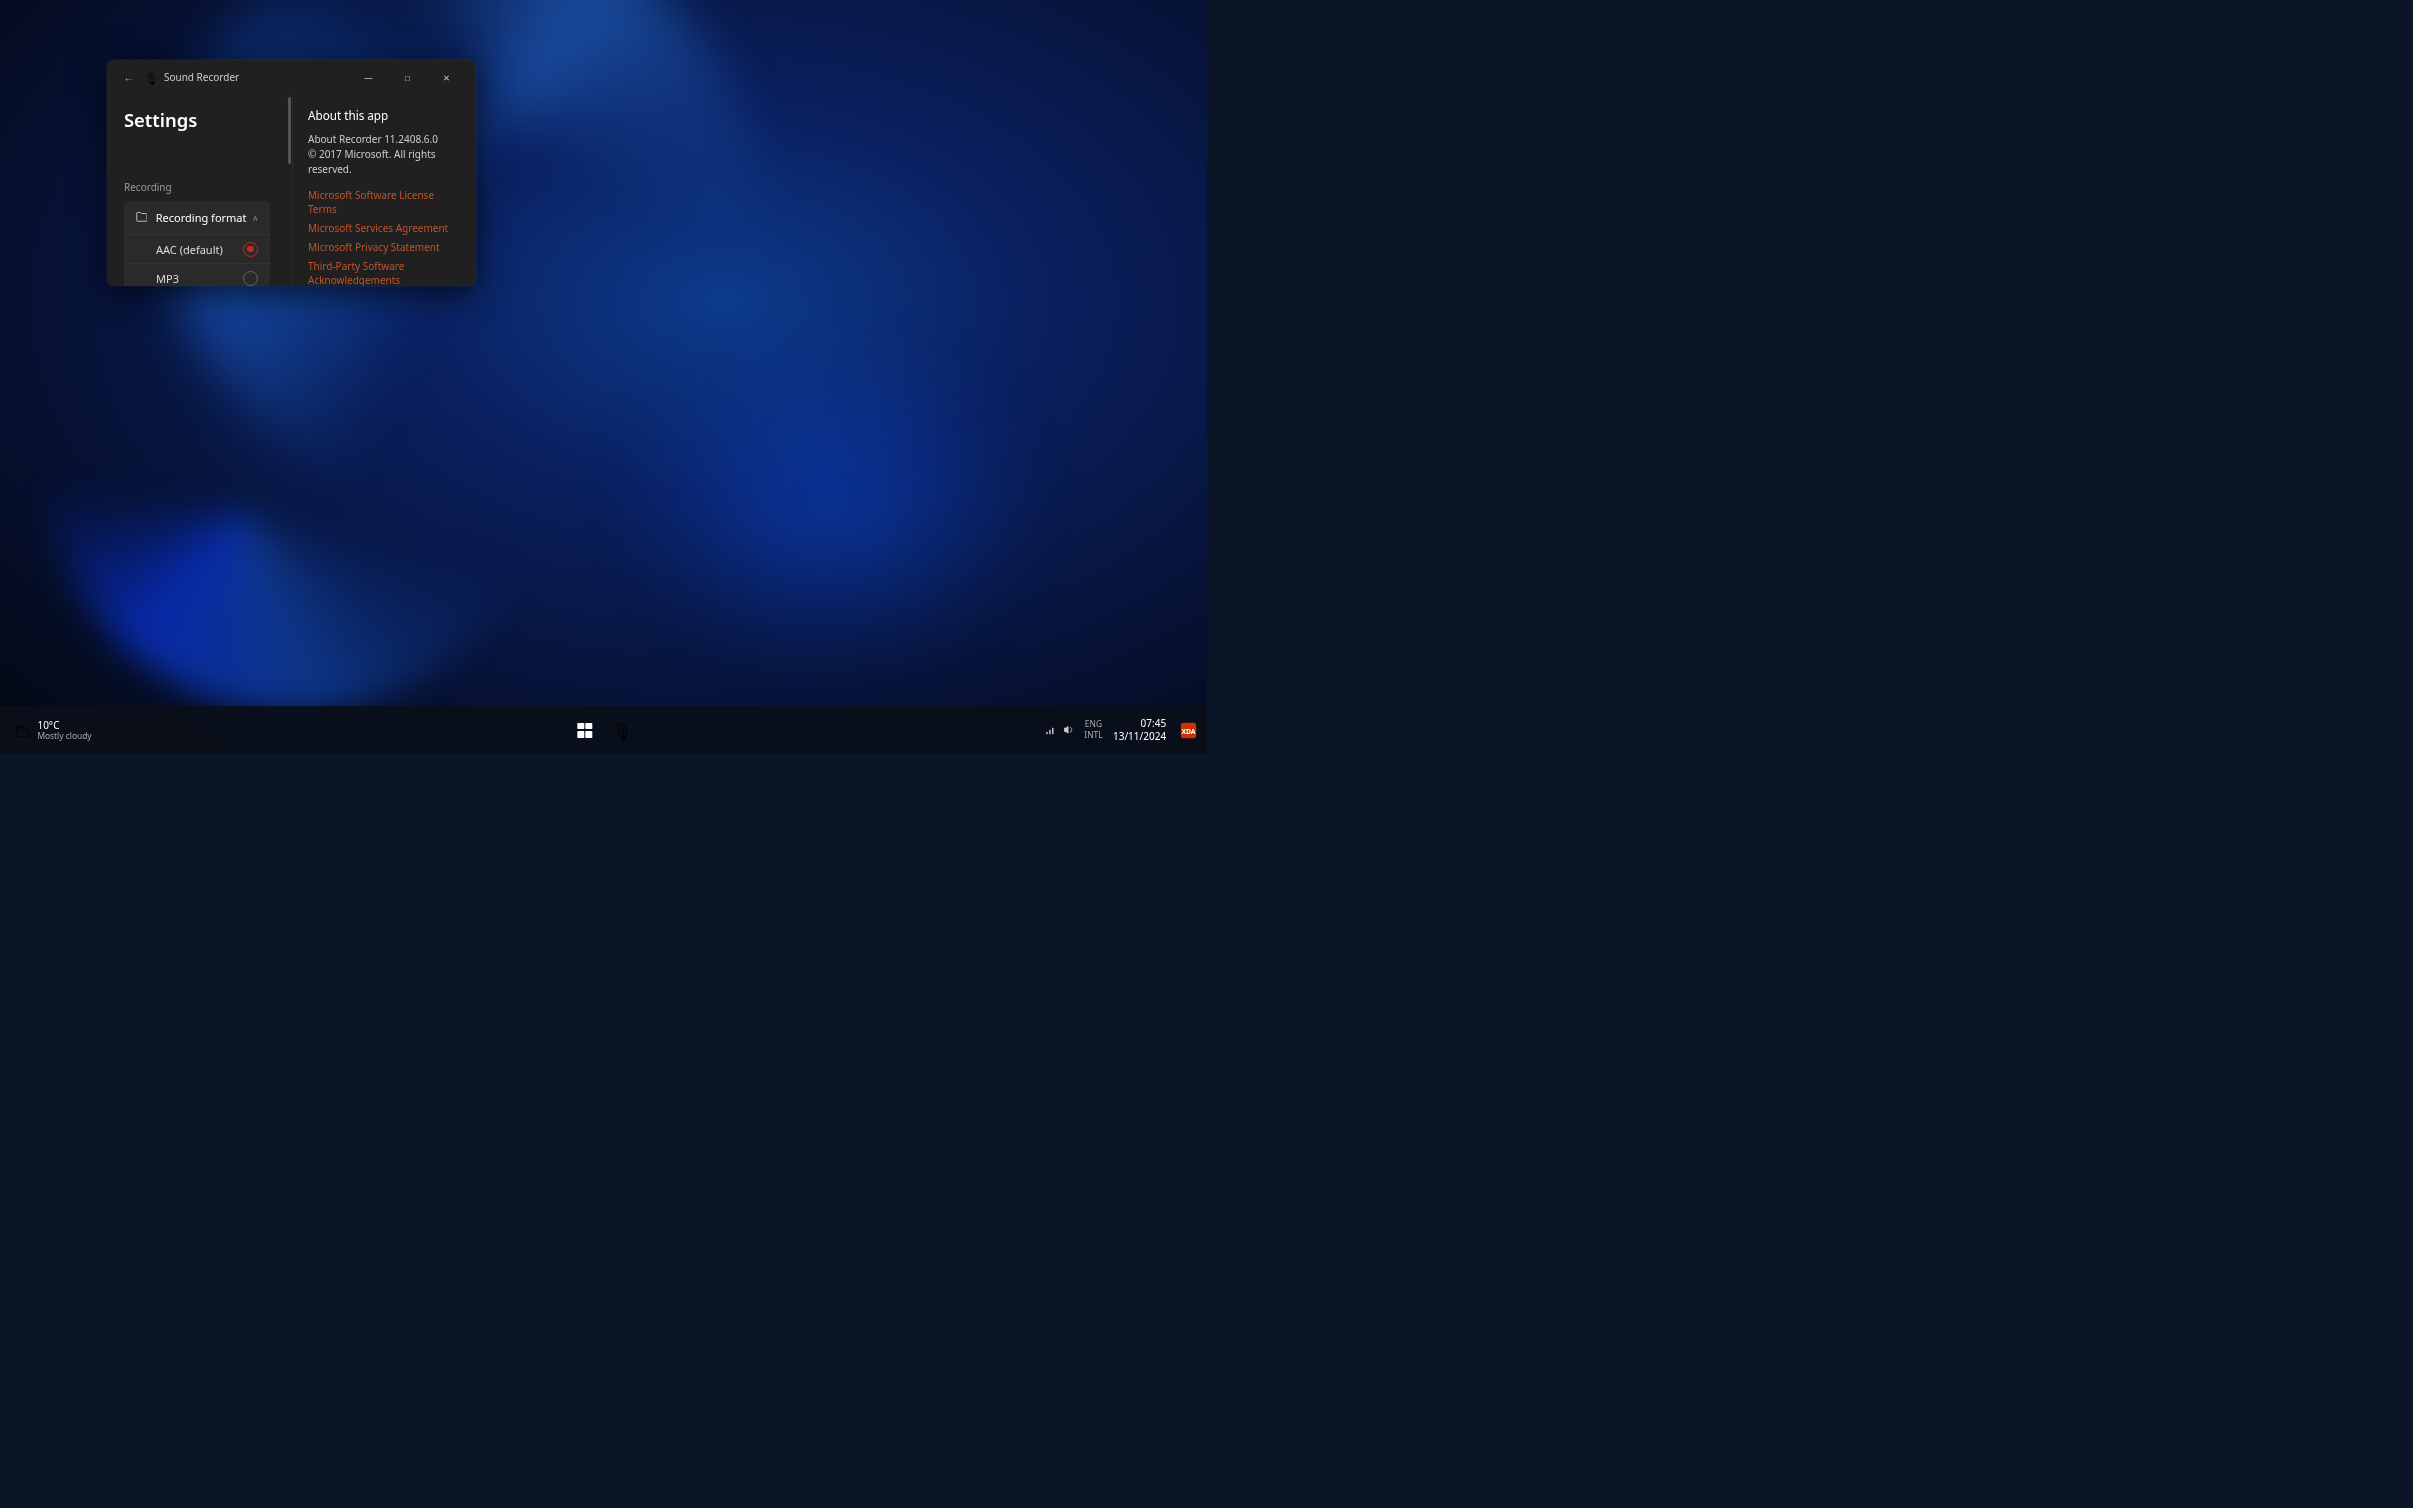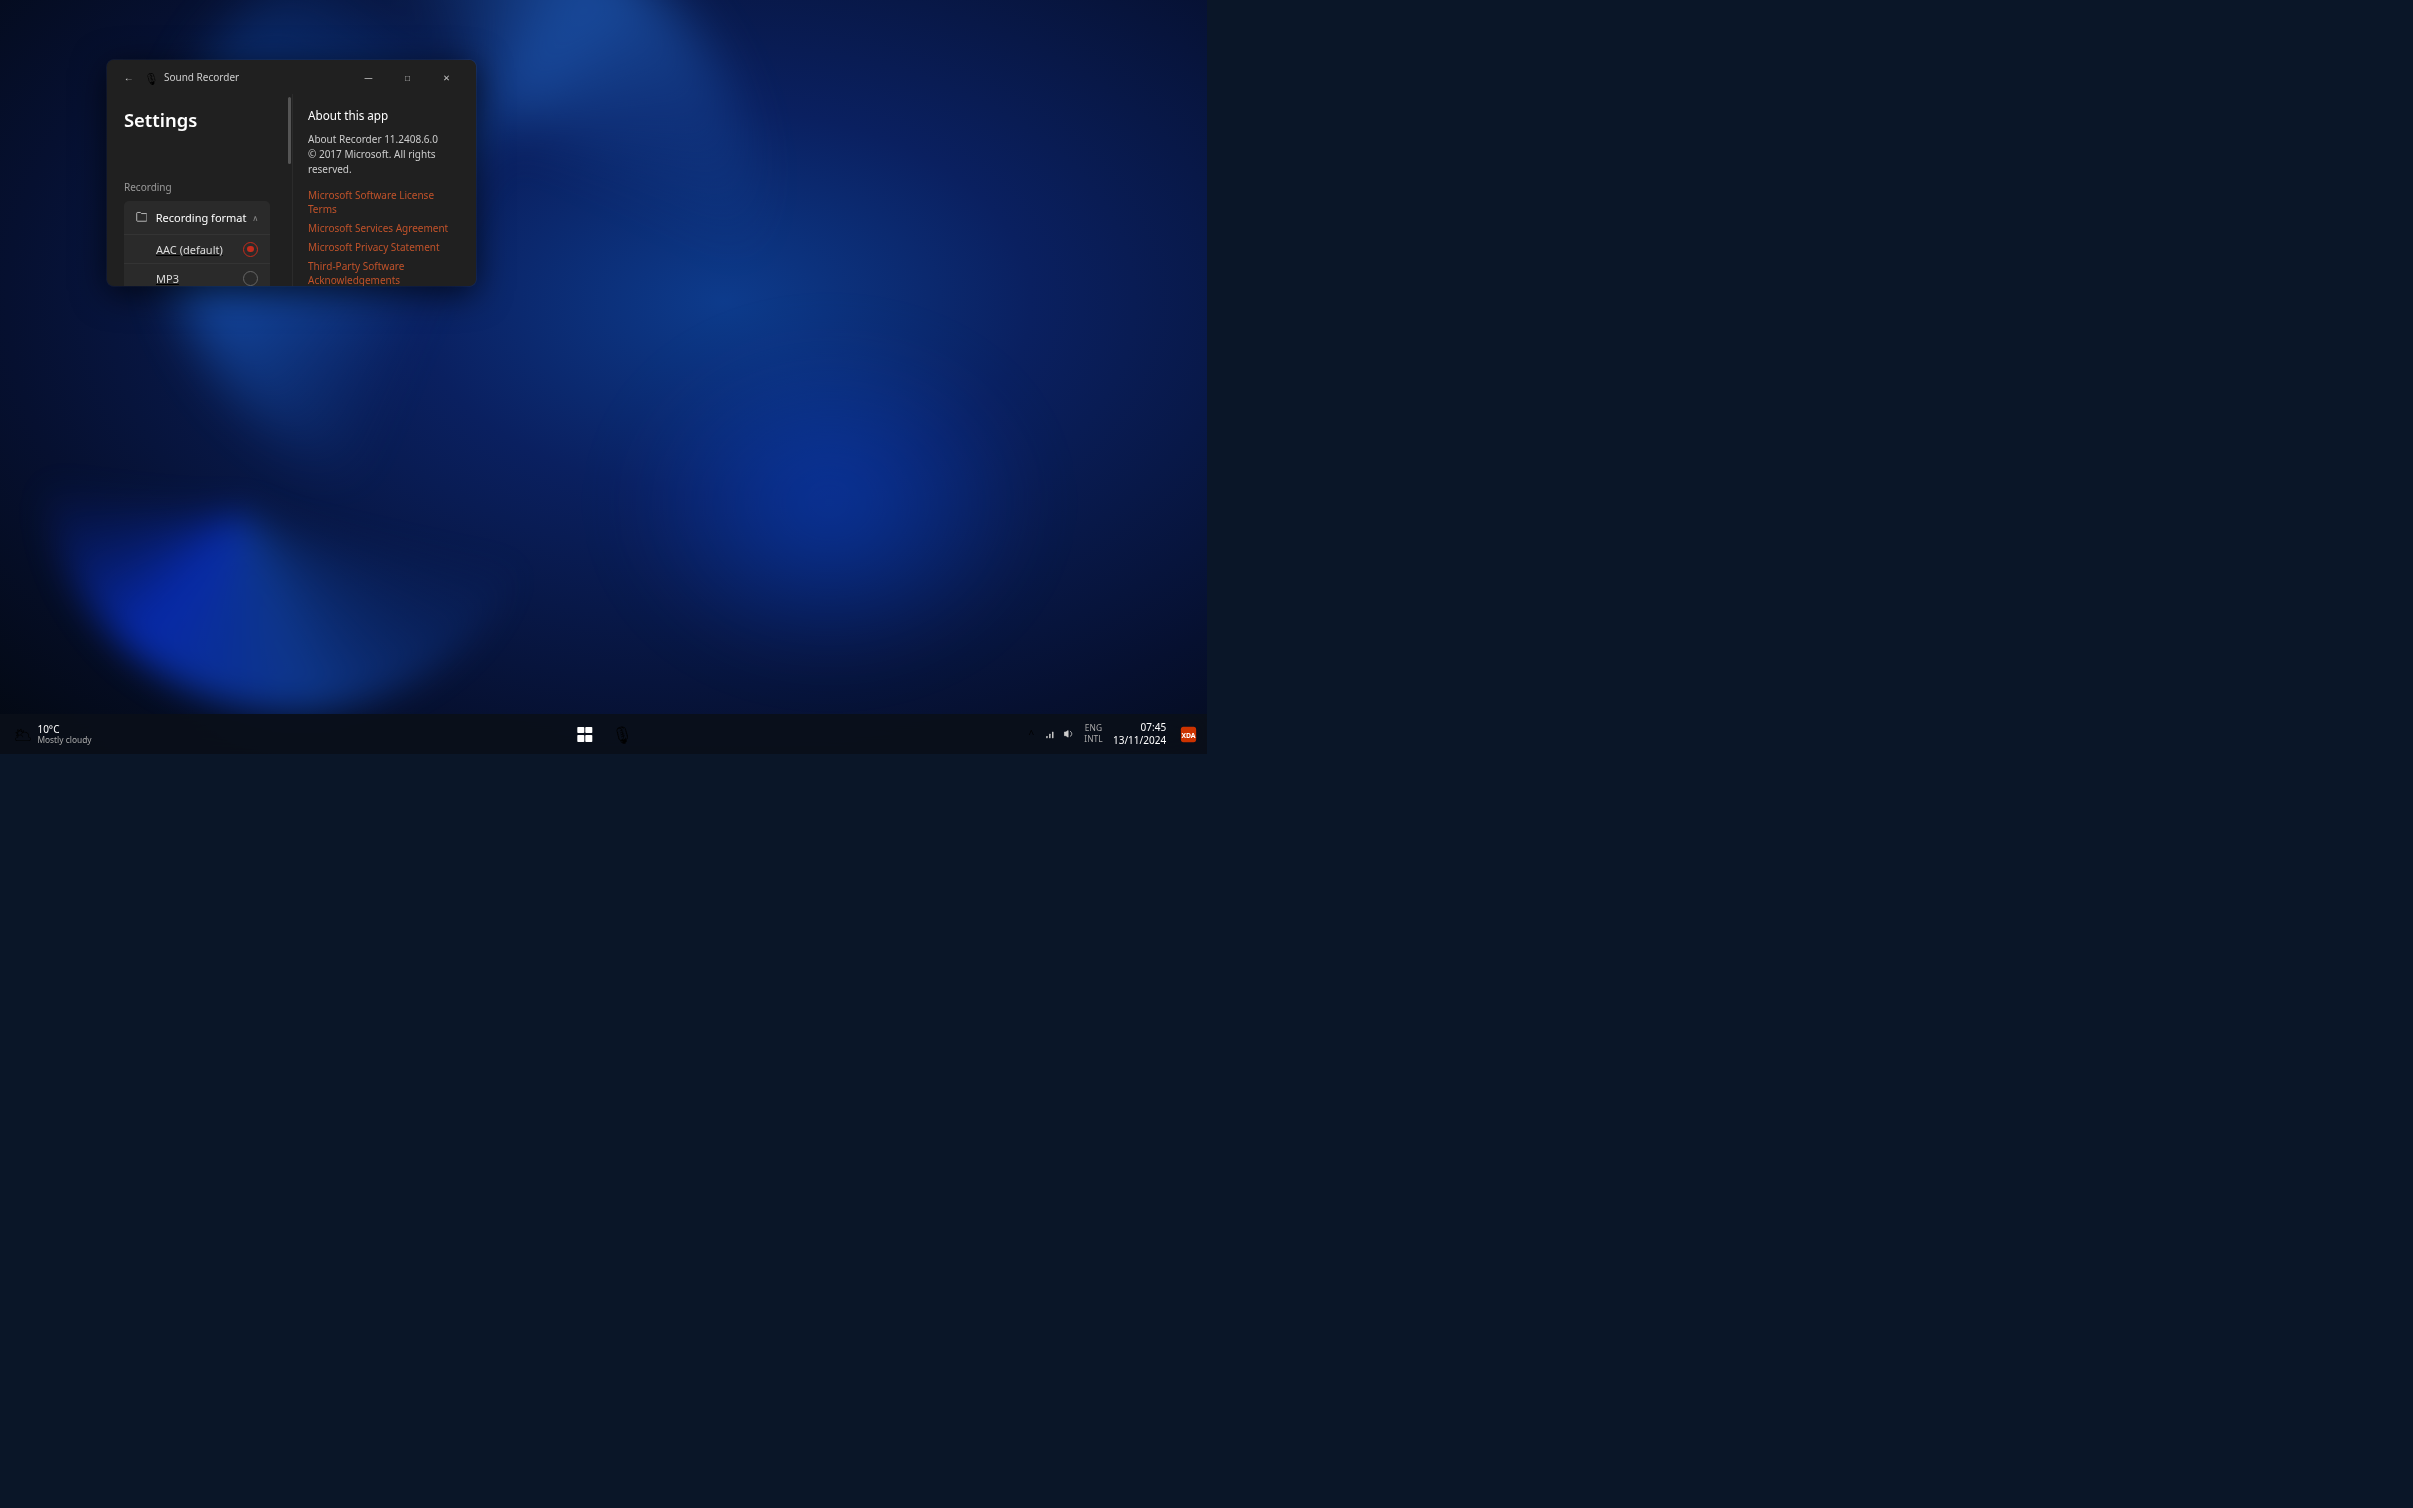--- a/index.html
+++ b/index.html
@@ -60,21 +60,21 @@
       opacity: 0.5;
       filter: blur(34px);
     }
 
     
     .taskbar {
       position: absolute;
       bottom: 0;
       left: 0;
       right: 0;
-      height: 40px;
+      height: 48px;
       background: rgba(10, 15, 25, 0.92);
       backdrop-filter: blur(17px);
       display: flex;
       align-items: center;
       justify-content: space-between;
       padding: 0 6.7px;
       z-index: 1000;
     }
 
     .taskbar-left {
@@ -328,21 +328,20 @@
       font-size: 8.4px;
       color: #888;
     }
 
     
     .option-row {
       display: flex;
       padding: 6.7px 11.7px 6.7px 32px;
       border-top: 0.8px solid rgba(255,255,255,0.05);
       cursor: pointer;
-      text-decoration: underline;
     }
 
     .option-label {
       flex: 1;
       font-size: 11px;
       color: #dddddd;
     }
 
     .radio-btn {
       width: 15px;

